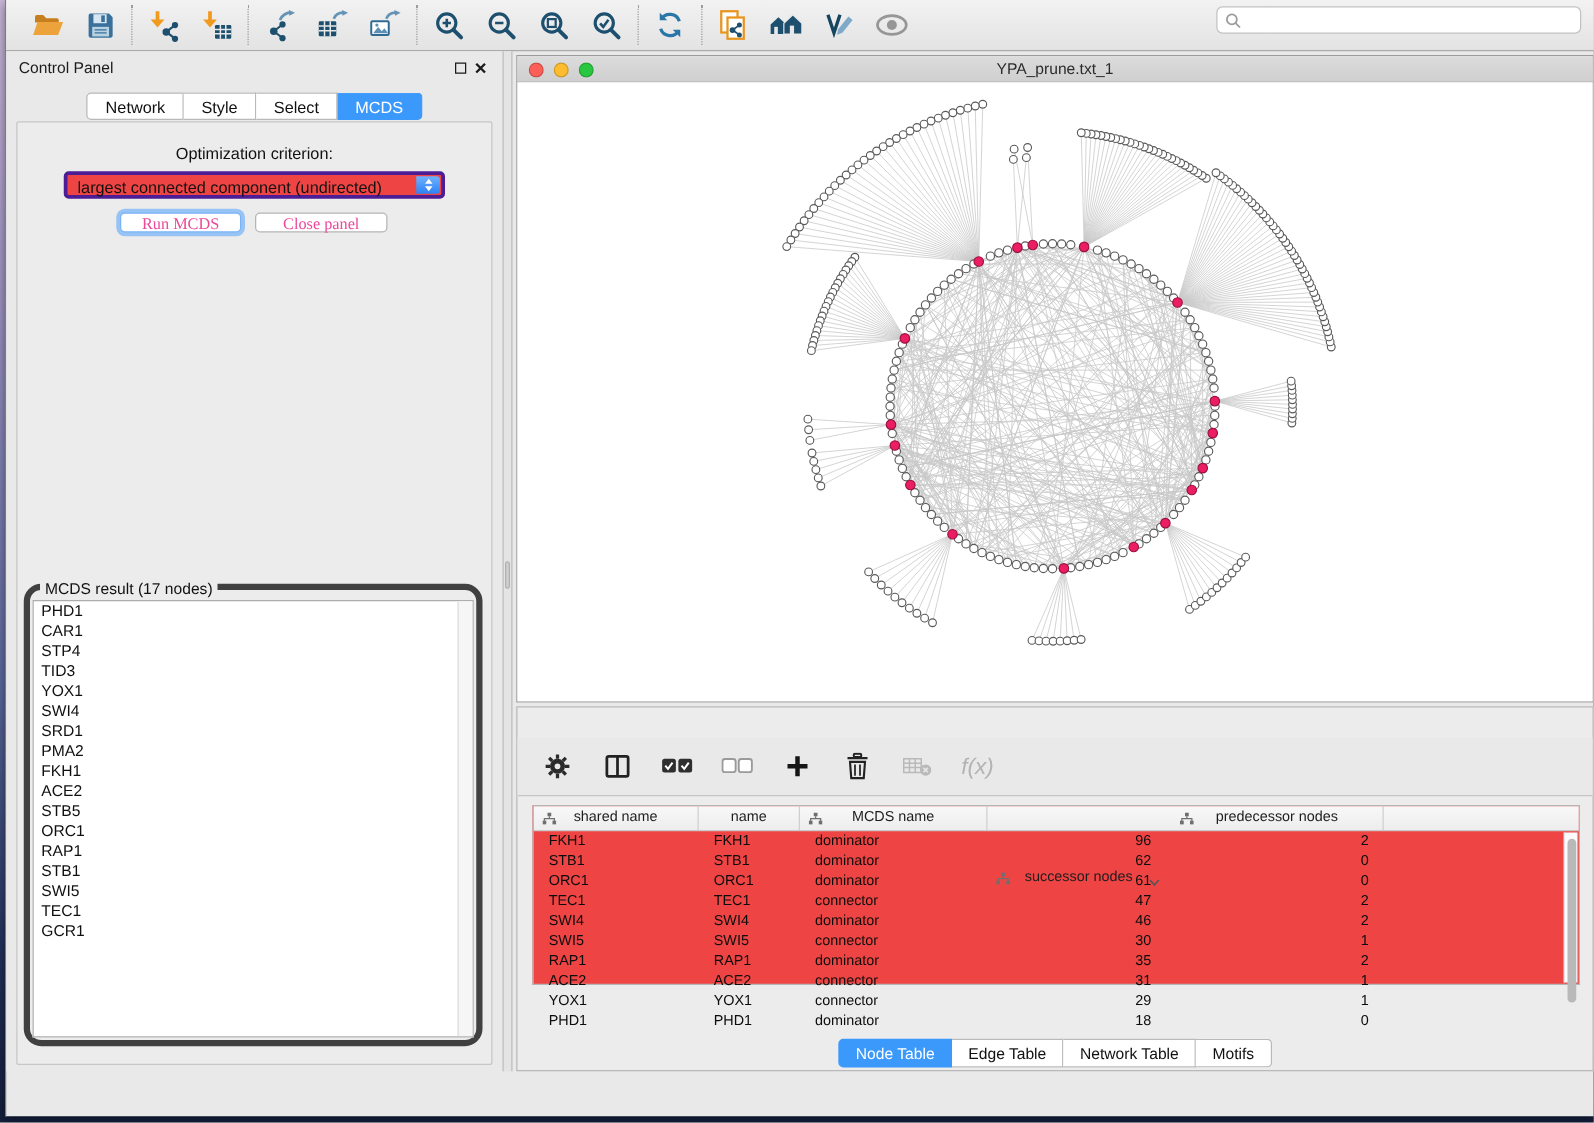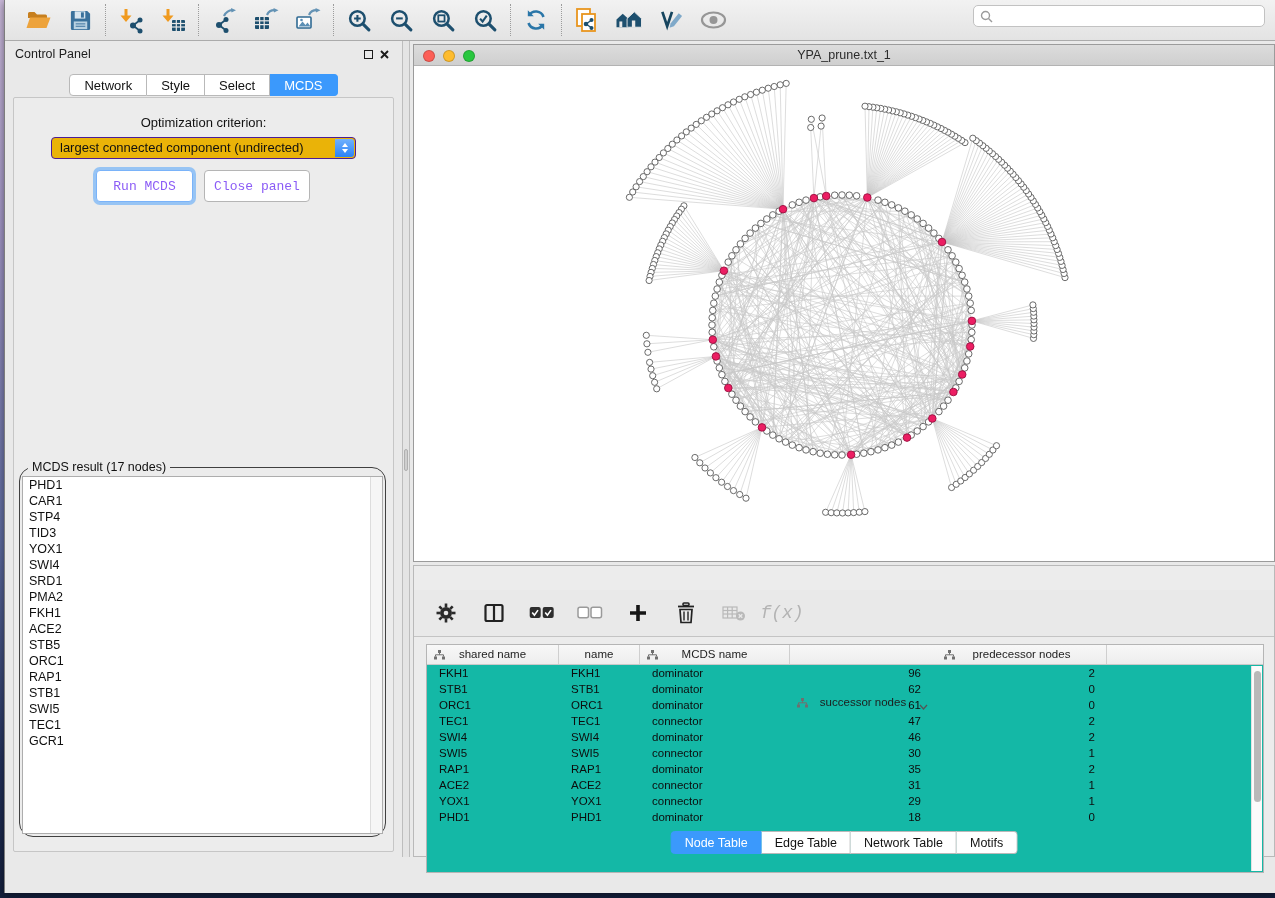--- a/index.html
+++ b/index.html
@@ -25,29 +25,29 @@
   .panel-titlebar .sp { flex:1; }
   .wbtn { background:none; border:none; width:16px; height:16px; display:flex; align-items:center; justify-content:center; cursor:pointer; }
   .floatbox { width:9px; height:9px; border:1.5px solid #1a1a1a; display:inline-block; }
   .cp-tabs { position:relative; z-index:2; display:flex; justify-content:center; margin-top:7px; }
   .seg { background:#fff; border:1px solid #b9b9b9; border-left:none; font-size:13px; padding:0 14px; height:22px; line-height:21px; color:#111; cursor:pointer; }
   .seg:first-child { border-left:1px solid #b9b9b9; border-radius:4px 0 0 4px; }
   .seg:last-child { border-radius:0 4px 4px 0; }
   .seg.sel { background:#3b99fc; border-color:#3b99fc; color:#fff; }
   .cp-body { position:absolute; top:56px; left:8px; right:8px; bottom:5px; background:#ececec; border:1px solid #c6c6c6; border-radius:2px; }
   .opt-label { position:absolute; top:17px; left:0; right:0; text-align:center; font-size:13px; color:#111; }
-  .mac-select { position:absolute; left:37px; top:39px; right:37px; height:22px; background:#eab308; border:1px solid #4c1d95; border-radius:4px; font-size:13px; line-height:20px; padding-left:8px; color:#111; cursor:pointer; }
+  .mac-select { position:absolute; left:37px; top:39px; right:37px; height:22px; background:#ef4444; border:3px solid #4c1d95; border-radius:4px; font-size:13px; line-height:20px; padding-left:8px; color:#111; cursor:pointer; }
   .stepper { position:absolute; right:1px; top:1px; bottom:1px; width:19px; border-radius:0 3px 3px 0; background:linear-gradient(#70b1fd,#2c82f7); display:flex; flex-direction:column; align-items:center; justify-content:center; gap:2px; }
   .tri-up { width:0; height:0; border-left:3.5px solid transparent; border-right:3.5px solid transparent; border-bottom:4.5px solid #fff; }
   .tri-dn { width:0; height:0; border-left:3.5px solid transparent; border-right:3.5px solid transparent; border-top:4.5px solid #fff; }
-  .btn { position:absolute; height:32px; background:#fff; border:1px solid #b5b5b5; border-radius:4px; font-size:13px; color:#8b5cf6; cursor:pointer; font-family:Liberation Mono, monospace; }
+  .btn { position:absolute; height:16px; background:#fff; border:1px solid #b5b5b5; border-radius:4px; font-size:13px; color:#ec4899; cursor:pointer; font-family:Liberation Serif, serif; }
   .btn.focus { box-shadow:0 0 0 3px rgba(59,153,252,.48); border-color:#7ab3f9; }
   .run-btn { left:82px; top:72px; width:97px; }
   .close-btn { left:190px; top:72px; width:106px; }
-  .fieldset { position:absolute; left:5px; right:7px; top:369px; bottom:14px; border:1px solid #404040; border-radius:14px; }
+  .fieldset { position:absolute; left:5px; right:7px; top:369px; bottom:14px; border:5px solid #404040; border-radius:14px; }
   .fieldset .legend { position:absolute; top:-8px; left:8px; background:#ececec; padding:0 4px; font-size:12.5px; color:#111; }
   .listbox { position:absolute; left:2px; right:2px; top:8px; bottom:2px; background:#fff; border:1px solid #adadad; overflow:hidden; }
   .list-scroll { position:absolute; right:0; top:0; bottom:0; width:12px; background:#f6f6f6; border-left:1px solid #ddd; }
   .li { font-size:12.5px; line-height:16px; padding-left:6px; color:#101010; cursor:default; }
 
   
   .vsplit { position:absolute; left:397px; top:0; width:8px; bottom:0; background:#e4e4e4; border-left:1px solid #bdbdbd; border-right:1px solid #bdbdbd; cursor:col-resize; }
   .vsplit .grab { position:absolute; top:408px; left:1px; width:4px; height:22px; background:#cfcfcf; border:1px solid #b0b0b0; border-radius:2px; }
 
   .rightside { position:absolute; left:405px; right:0; top:0; bottom:0; }
@@ -56,22 +56,22 @@
   .net-window { position:absolute; left:3px; right:0; top:3px; height:518px; background:#fff; border:1px solid #9b9b9b; }
   .net-titlebar { height:21px; background:linear-gradient(#dcdcdc,#cfcfcf); border-bottom:1px solid #b3b3b3; position:relative; text-align:center; font-size:12.5px; line-height:21px; color:#2b2b2b; }
   .lights { position:absolute; left:9px; top:4.5px; display:flex; gap:8px; }
   .light { width:12px; height:12px; border-radius:50%; cursor:pointer; }
   .net-canvas { position:absolute; left:0; right:0; top:21px; bottom:0; background:#fff; overflow:hidden; }
 
   
   .table-window { position:absolute; left:3px; right:0; top:524px; bottom:0; background:#ececec; border:1px solid #b9b9b9; }
   .tp-toolbar { position:absolute; left:0; right:0; top:24px; height:47px; background:#e9e9e9; border-bottom:1px solid #c4c4c4; display:flex; align-items:center; gap:20px; padding-left:18px; }
   .tp-toolbar .tbtn { width:28px; height:28px; }
-  .fx { font-family:Liberation Mono, monospace; font-style:italic; font-size:18px; color:#b3b3b3; }
-  .datatable { position:absolute; left:12px; right:10px; top:78px; height:229px; background:#14b8a6; border:1px solid #b5b5b5; }
+  .fx { font-family:Liberation Sans, sans-serif; font-style:italic; font-size:18px; color:#b3b3b3; }
+  .datatable { position:absolute; left:12px; right:10px; top:78px; height:144px; background:#ef4444; border:1px solid #b5b5b5; }
   .thead { display:flex; height:20px; background:linear-gradient(#f8f8f8,#ededed); border-bottom:1px solid #c9c9c9; }
   .th { position:relative; border-right:1px solid #cfcfcf; font-size:11.5px; color:#1d1d1d; cursor:pointer; }
   .th:last-child { border-right:none; }
   .th .lbl { display:block; text-align:center; line-height:19px; }
   .th .attr { position:absolute; left:7px; top:5px; }
   .th .sort { position:absolute; right:8px; top:7px; }
   .tr { display:flex; height:16px; cursor:default; }
   .td { font-size:11.5px; line-height:16px; color:#0d0d0d; white-space:nowrap; overflow:hidden; }
   .td.txt { padding-left:12px; }
   .td.num { text-align:right; }

